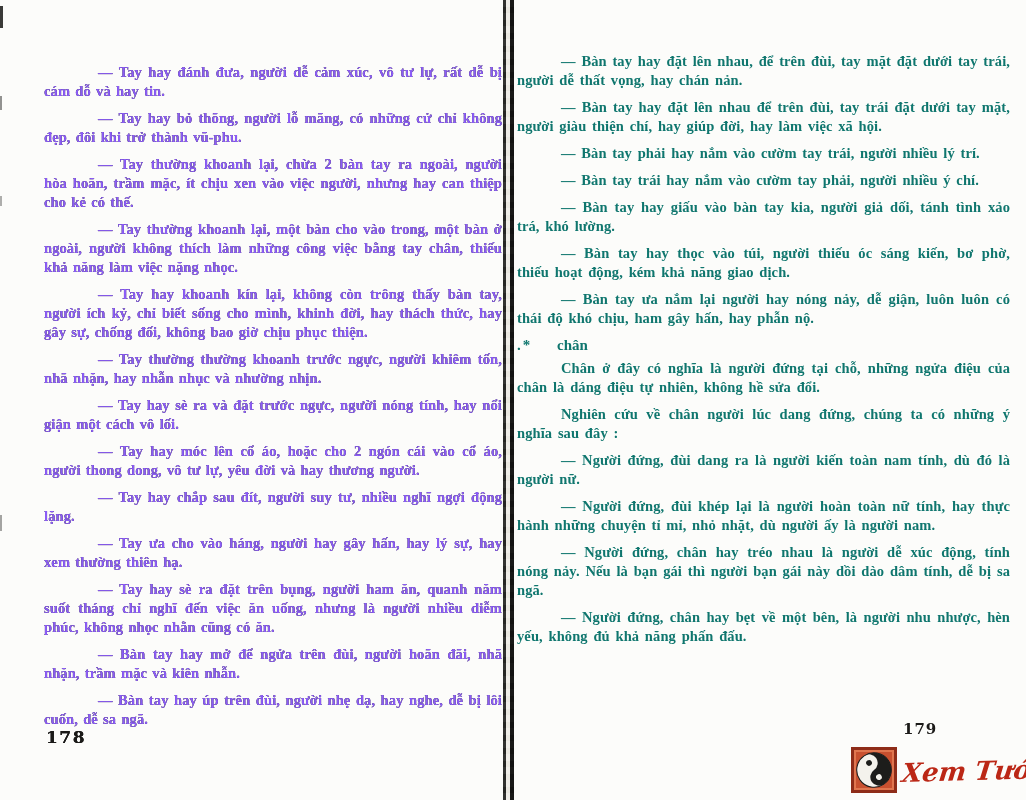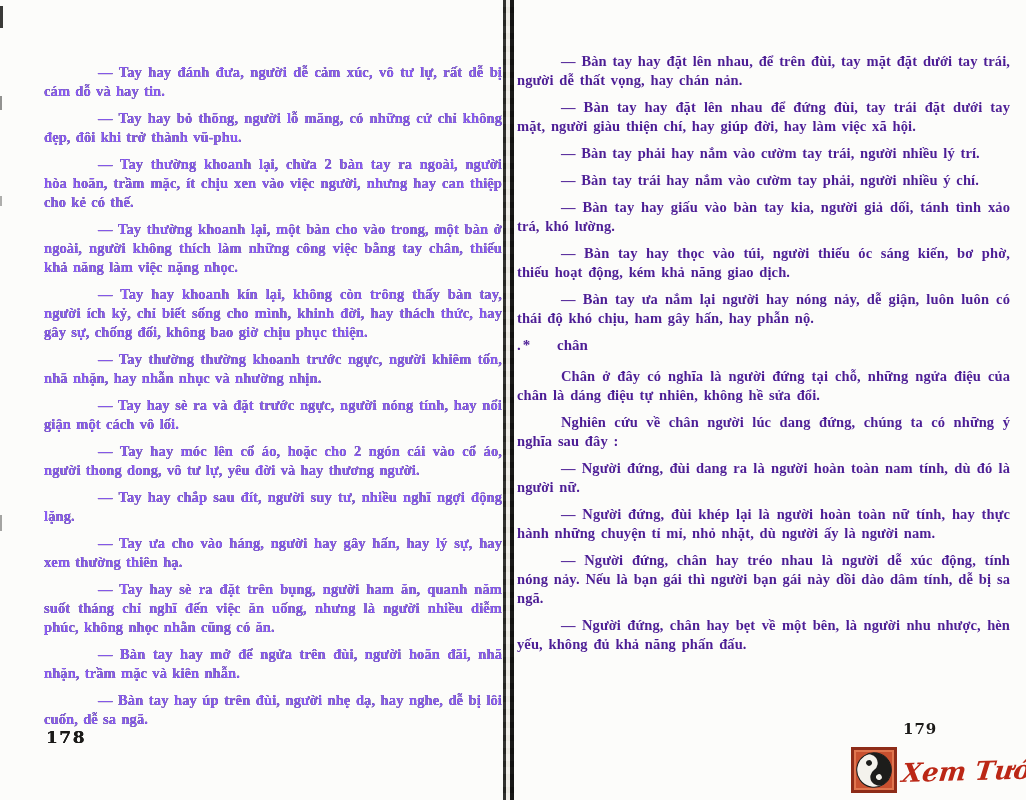--- a/index.html
+++ b/index.html
@@ -20,30 +20,30 @@
   }
   #gutter:after {
     content:""; position:absolute; inset:0;
     background:repeating-linear-gradient(180deg,
       rgba(255,255,255,.18) 0 7px, rgba(0,0,0,.12) 7px 13px);
     mix-blend-mode:overlay;
   }
   
   .page-col { position:absolute; color:#8b5cf6; }
   #left-page  { left:44px;  top:63px; width:458px; }
-  #right-page { left:517px; top:52px; width:493px; color:#4c1d95; }
+  #right-page { left:517px; top:52px; width:493px; color:#0f766e; }
   .para {
     margin:0 0 8px 0; font-size:14.5px; line-height:19px;
     text-align:justify; text-indent:54px; font-weight:bold;
     letter-spacing:.1px; word-spacing:1.5px;
   }
   #right-page .para { text-indent:44px; word-spacing:2px; }
   #left-page .para { text-shadow:0 0 .4px #1c1b19; }
   .section-heading {
-    margin:3px 0 12px 0; font-size:15px; font-weight:bold; line-height:19px;
+    margin:3px 0 4px 0; font-size:15px; font-weight:bold; line-height:19px;
   }
   .section-heading .marker { display:inline-block; width:40px; letter-spacing:2px; }
   
   .page-number {
     position:absolute; font-weight:bold; color:#1b1a18;
     font-family:"DejaVu Serif", serif;
   }
   #page-number-left  { left:46px;  top:727px; font-size:17px; letter-spacing:1.5px; text-shadow:0 0 .6px #000; }
   #page-number-right { left:903px; top:720px; font-size:15px; letter-spacing:1px; }
   
@@ -93,30 +93,30 @@
       <p class="para">— Tay hay móc lên cổ áo, hoặc cho 2 ngón cái vào cổ áo, người thong dong, vô tư lự, yêu đời và hay thương người.</p>
       <p class="para">— Tay hay chắp sau đít, người suy tư, nhiều nghĩ ngợi động lặng.</p>
       <p class="para">— Tay ưa cho vào háng, người hay gây hấn, hay lý sự, hay xem thường thiên hạ.</p>
       <p class="para">— Tay hay sè ra đặt trên bụng, người ham ăn, quanh năm suốt tháng chỉ nghĩ đến việc ăn uống, nhưng là người nhiều diễm phúc, không nhọc nhằn cũng có ăn.</p>
       <p class="para">— Bàn tay hay mở để ngửa trên đùi, người hoãn đãi, nhã nhặn, trầm mặc và kiên nhẫn.</p>
       <p class="para">— Bàn tay hay úp trên đùi, người nhẹ dạ, hay nghe, dễ bị lôi cuốn, dễ sa ngã.</p>
     </div>
 
   <div class="page-col" id="right-page">
       <p class="para">— Bàn tay hay đặt lên nhau, để trên đùi, tay mặt đặt dưới tay trái, người dễ thất vọng, hay chán nản.</p>
-      <p class="para">— Bàn tay hay đặt lên nhau để đứng đùi, tay trái đặt dưới tay mặt, người giàu thiện chí, hay giúp đời, hay làm việc xã hội.</p>
+      <p class="para">— Bàn tay hay đặt lên nhau để trên đùi, tay trái đặt dưới tay mặt, người giàu thiện chí, hay giúp đời, hay làm việc xã hội.</p>
       <p class="para">— Bàn tay phải hay nắm vào cườm tay trái, người nhiều lý trí.</p>
       <p class="para">— Bàn tay trái hay nắm vào cườm tay phải, người nhiều ý chí.</p>
       <p class="para">— Bàn tay hay giấu vào bàn tay kia, người giả dối, tánh tình xảo trá, khó lường.</p>
       <p class="para">— Bàn tay hay thọc vào túi, người thiếu óc sáng kiến, bơ phờ, thiếu hoạt động, kém khả năng giao dịch.</p>
       <p class="para">— Bàn tay ưa nắm lại người hay nóng nảy, dễ giận, luôn luôn có thái độ khó chịu, ham gây hấn, hay phẫn nộ.</p>
       <div class="section-heading"><span class="marker">.*</span><span>chân</span></div>
       <p class="para">Chân ở đây có nghĩa là người đứng tại chỗ, những ngửa điệu của chân là dáng điệu tự nhiên, không hề sửa đổi.</p>
       <p class="para">Nghiên cứu về chân người lúc dang đứng, chúng ta có những ý nghĩa sau đây :</p>
-      <p class="para">— Người đứng, đùi dang ra là người hoàn toàn nam tính, dù đó là người nữ.</p>
+      <p class="para">— Người đứng, đùi dang ra là người kiến toàn nam tính, dù đó là người nữ.</p>
       <p class="para">— Người đứng, đùi khép lại là người hoàn toàn nữ tính, hay thực hành những chuyện tỉ mỉ, nhỏ nhặt, dù người ấy là người nam.</p>
       <p class="para">— Người đứng, chân hay tréo nhau là người dễ xúc động, tính nóng nảy. Nếu là bạn gái thì người bạn gái này dồi dào dâm tính, dễ bị sa ngã.</p>
       <p class="para">— Người đứng, chân hay bẹt về một bên, là người nhu nhược, hèn yếu, không đủ khả năng phấn đấu.</p>
     </div>
 
   <div class="page-number" id="page-number-left">178</div>
   <div class="page-number" id="page-number-right">179</div>
 
   <div id="watermark">
     <div id="watermark-badge">

